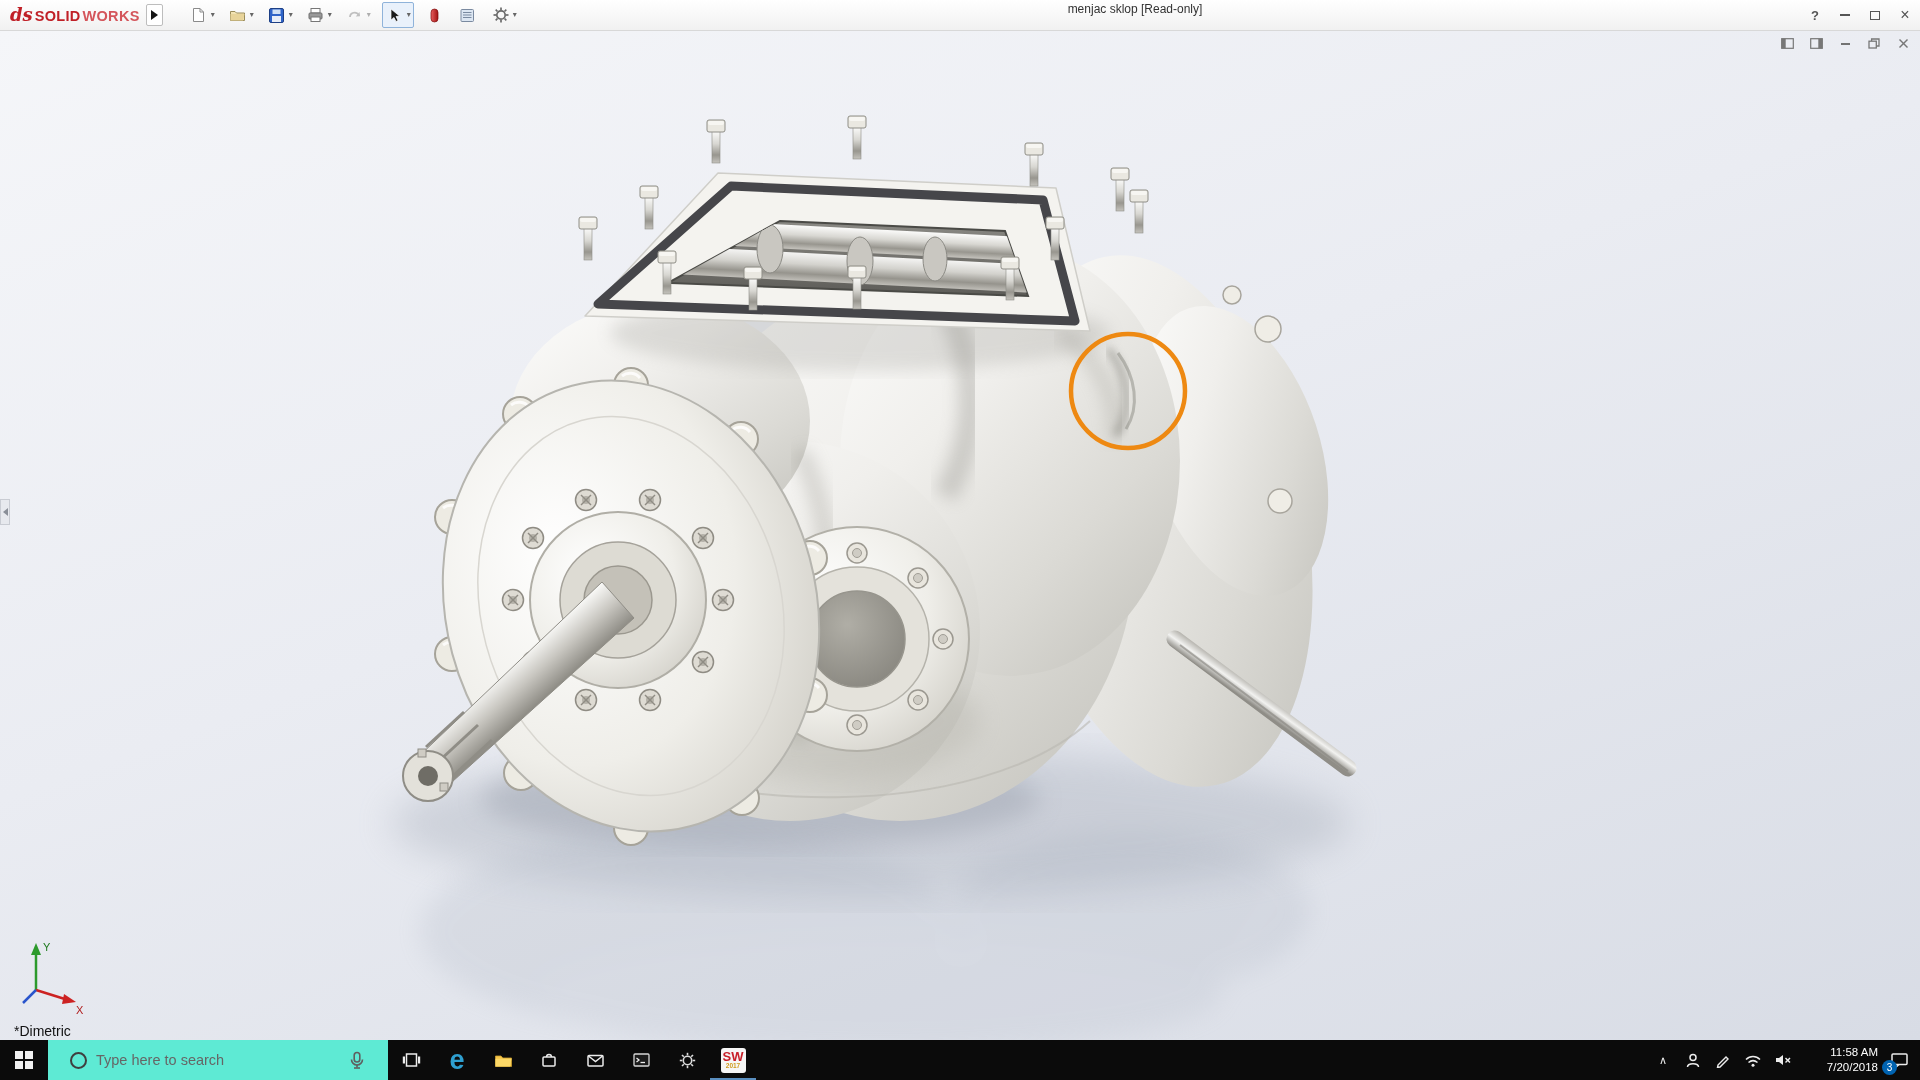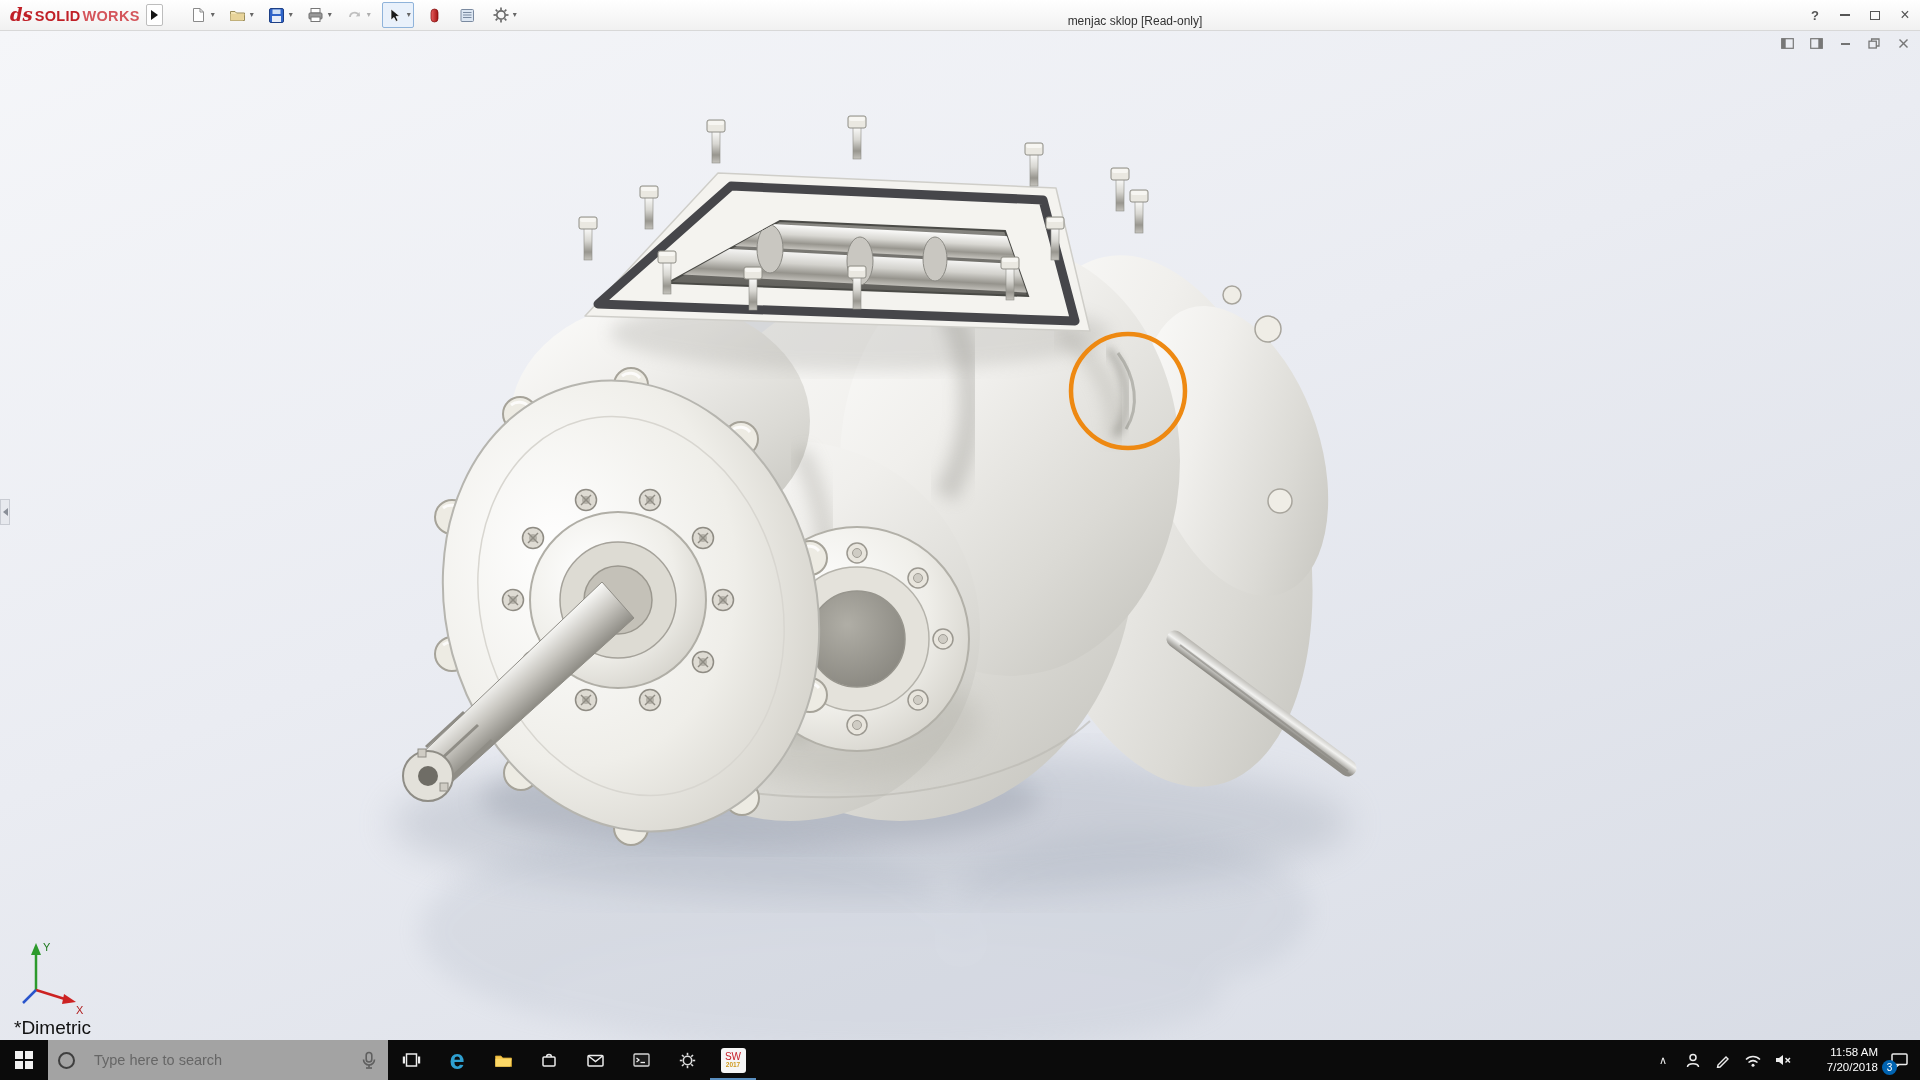--- a/index.html
+++ b/index.html
@@ -14,56 +14,56 @@
   .brand .solid { font-weight:bold; color:#c02027; font-size:14.5px; letter-spacing:.3px; }
   .brand .works { font-weight:700; color:#d4555b; font-size:14.5px; letter-spacing:.3px; }
   .flyout { width:17px; height:22px; border:1px solid #bdbdbd; background:#fff; display:grid; place-items:center; margin-left:6px; border-radius:2px; }
   .flyout .tri { width:0; height:0; border-left:7px solid #141414; border-top:5px solid transparent; border-bottom:5px solid transparent; }
   .toolbar { display:flex; align-items:center; margin-left:24px; gap:9px; }
   .tb-group { display:flex; align-items:center; gap:2px; padding:2px; }
   .tb-group.boxed { border:1px solid #8fb3da; background:#e9f1fb; border-radius:2px; }
   .tb-btn { width:20px; height:20px; display:grid; place-items:center; }
   .caret { font-size:8px; color:#666; line-height:1; }
   .dim { opacity:.5; }
-  .doc-title { position:absolute; left:350px; right:0; text-align:center; top:14px; font-size:12px; color:#333; }
+  .doc-title { position:absolute; left:350px; right:0; text-align:center; top:2px; font-size:12px; color:#333; }
   .win-controls { margin-left:auto; display:flex; align-items:stretch; height:100%; position:relative; z-index:3; }
   .win-btn { width:30px; display:grid; place-items:center; color:#555; font-size:13px; font-weight:bold; }
   .glyph-min { width:10px; height:2px; background:#555; }
   .glyph-max { width:10px; height:9px; border:1.5px solid #555; }
   .win-close { font-weight:normal; font-size:16px; }
 
   
   .viewport { flex:1; position:relative; overflow:hidden;
               background:linear-gradient(160deg,#f5f6f9 0%,#eaecf2 45%,#d8dce5 100%); }
   .child-controls { position:absolute; top:5px; right:8px; display:flex; gap:11px; z-index:6; }
   .cc-btn { width:18px; height:15px; display:grid; place-items:center; color:#737373; }
   .cc-min { width:9px; height:2px; background:#737373; }
   .model-svg { position:absolute; inset:0; width:100%; height:100%; }
   .left-tab { position:absolute; left:0; top:468px; width:10px; height:26px; background:#e7e9ee; border:1px solid #c9ccd3;
               display:grid; place-items:center; z-index:5; }
   .left-tab .tri { width:0; height:0; border-right:5px solid #8a8f98; border-top:4px solid transparent; border-bottom:4px solid transparent; }
   .triad { position:absolute; left:12px; bottom:24px; z-index:4; }
-  .view-label { position:absolute; left:14px; bottom:1px; font-size:19px; color:#111; z-index:4; }
+  .view-label { position:absolute; left:14px; bottom:1px; font-size:14px; color:#111; z-index:4; }
 
   
   .taskbar { flex:0 0 40px; background:#0b0b0b; display:flex; align-items:stretch; }
   .cell { display:grid; place-items:center; }
   .tb-start { width:48px; }
   .win-logo { display:grid; grid-template-columns:8px 8px; grid-template-rows:8px 8px; gap:1.5px; }
   .win-logo span { background:#f2f2f2; }
-  .search { width:340px; background:#a3a3a3; display:flex; align-items:center; gap:19px; padding:0 10px; }
+  .search { width:340px; background:#5eead4; display:flex; align-items:center; gap:9px; padding:0 22px; }
   .cortana { width:17px; height:17px; border:2.5px solid #3f3f3f; border-radius:50%; flex:0 0 auto; }
   .search input { border:none; outline:none; flex:1; font-size:14.5px; color:#333; background:transparent; font-family:inherit; }
   .search input::placeholder { color:#666; opacity:1; }
   .task-cell { width:46px; }
   .edge-e { color:#2e9fd0; font-weight:bold; font-size:27px; line-height:1; }
   .sw-cell { box-shadow:inset 0 -2px 0 #5a8fc0; }
   .sw-icon { width:25px; height:25px; background:#f6f6f6; border-radius:3px; display:flex; flex-direction:column;
              align-items:center; justify-content:center; line-height:1; }
-  .sw-icon .swt { color:#c8202a; font-weight:normal; font-size:10px; }
+  .sw-icon .swt { color:#c8202a; font-weight:bold; font-size:13px; }
   .sw-icon .swy { color:#cf9a1d; font-size:6.5px; font-weight:bold; }
   .tray { margin-left:auto; display:flex; align-items:stretch; }
   .tray-cell { width:30px; display:grid; place-items:center; color:#ececec; }
   .chev { font-size:11px; color:#ececec; }
   .clock { width:80px; display:flex; flex-direction:column; justify-content:center; text-align:right;
            color:#fff; font-size:11.5px; line-height:1.3; }
   .action { width:42px; position:relative; display:grid; place-items:center; }
   .badge { position:absolute; left:4px; bottom:5px; min-width:15px; height:15px; border-radius:8px; background:#0063b1;
            color:#fff; font-size:10px; display:grid; place-items:center; padding:0 3px; }
 </style>

